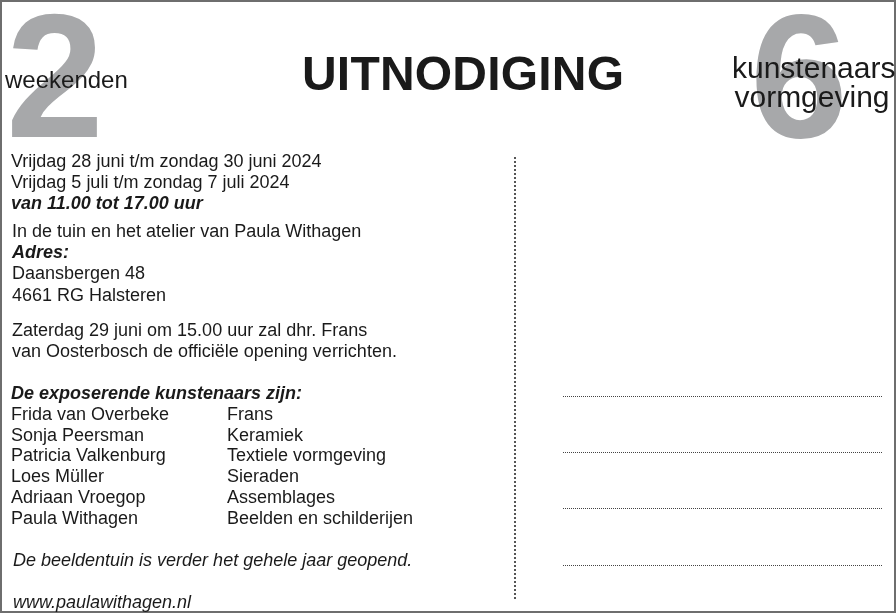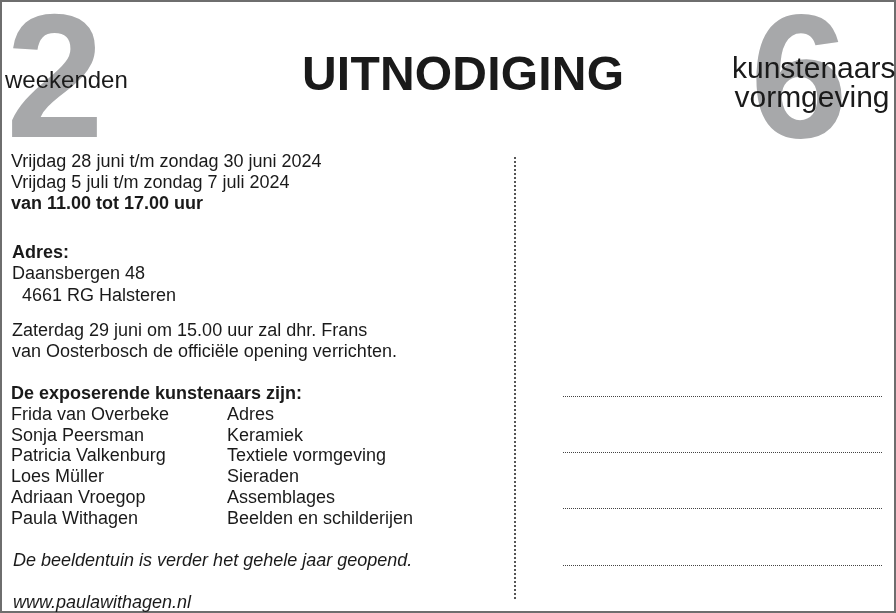--- a/index.html
+++ b/index.html
@@ -31,21 +31,21 @@
     text-align: center; font-size: 30px; line-height: 29px; color: #1a1a1a;
   }
   .title {
     position: absolute; left: 300px; top: 44px; width: 300px;
     text-align: center; font-size: 48px; font-weight: 700; color: #1a1a1a;
     letter-spacing: 0.2px;
   }
   .text-line {
     position: absolute; left: 9px; font-size: 18px; line-height: 21px; white-space: nowrap;
   }
-  .bi { font-weight: 700; }
+  .bi { font-weight: 700; font-style: italic; }
   .it { font-style: italic; }
   .col-name { left: 9px; }
   .col-medium { left: 225px; }
   .vdots {
     position: absolute; left: 512px; top: 155px; height: 442px; width: 0;
     border-left: 2px dotted #555;
   }
   .hdots {
     position: absolute; left: 561px; width: 319px; height: 0;
     border-top: 1px dotted #444;
@@ -64,31 +64,32 @@
   <div class="bignum bignum-6">6</div>
   <div class="label-right">
     <div>kunstenaars</div>
     <div>vormgeving</div>
   </div>
 
   <div class="text-line" style="top:149px">Vrijdag 28 juni t/m zondag 30 juni 2024</div>
   <div class="text-line" style="top:170px">Vrijdag 5 juli t/m zondag 7 juli 2024</div>
   <div class="text-line bi" style="top:191px">van 11.00 tot 17.00 uur</div>
 
+  <div class="text-line" style="top:219px; left:10px">In de tuin en het atelier van Paula Withagen</div>
   <div class="text-line bi" style="top:240px; left:10px">Adres:</div>
   <div class="text-line" style="top:261px; left:10px">Daansbergen 48</div>
-  <div class="text-line" style="top:283px; left:20px">4661 RG Halsteren</div>
+  <div class="text-line" style="top:283px; left:10px">4661 RG Halsteren</div>
 
   <div class="text-line" style="top:318px; left:10px">Zaterdag 29 juni om 15.00 uur zal dhr. Frans</div>
   <div class="text-line" style="top:339px; left:10px">van Oosterbosch de officiële opening verrichten.</div>
 
   <div class="text-line bi" style="top:381px">De exposerende kunstenaars zijn:</div>
 
   <div class="text-line col-name" style="top:402px">Frida van Overbeke</div>
-  <div class="text-line col-medium" style="top:402px">Adres</div>
+  <div class="text-line col-medium" style="top:402px">Frans</div>
 
   <div class="text-line col-name" style="top:423px">Sonja Peersman</div>
   <div class="text-line col-medium" style="top:423px">Keramiek</div>
 
   <div class="text-line col-name" style="top:443px">Patricia Valkenburg</div>
   <div class="text-line col-medium" style="top:443px">Textiele vormgeving</div>
 
   <div class="text-line col-name" style="top:464px">Loes Müller</div>
   <div class="text-line col-medium" style="top:464px">Sieraden</div>
 

